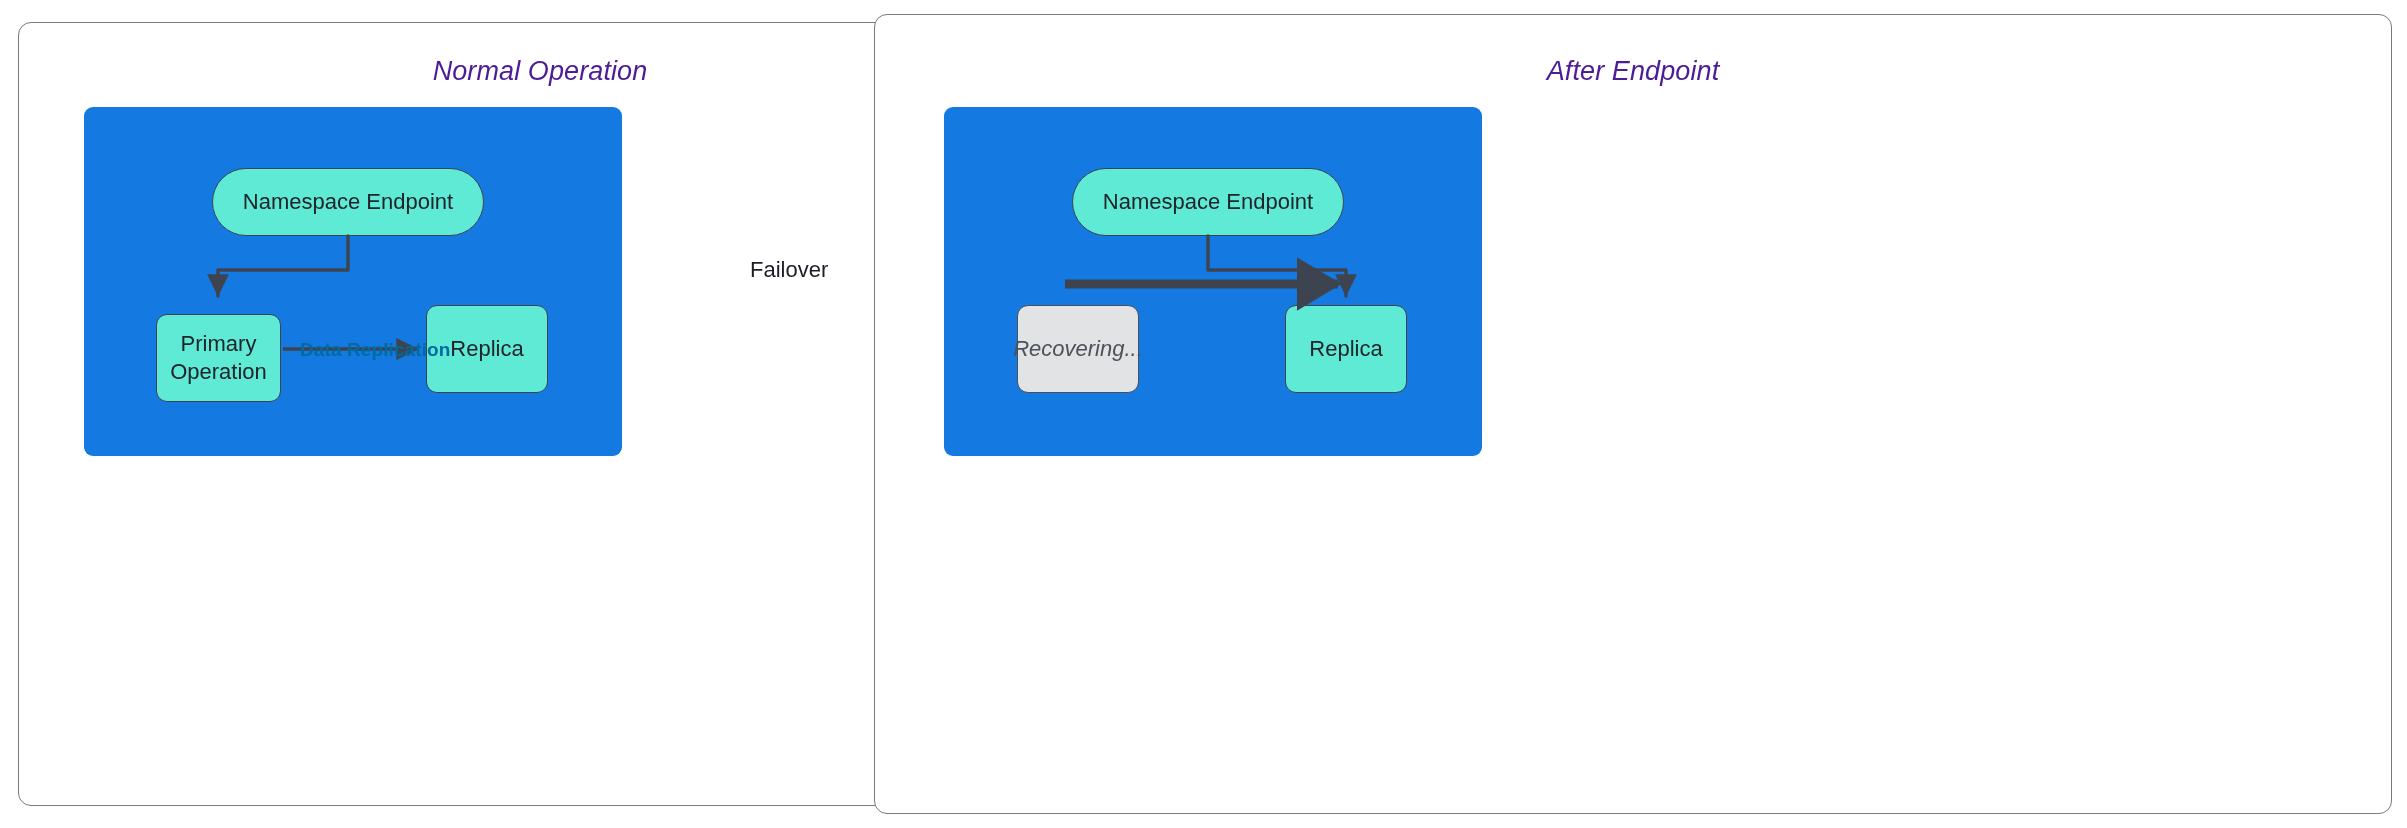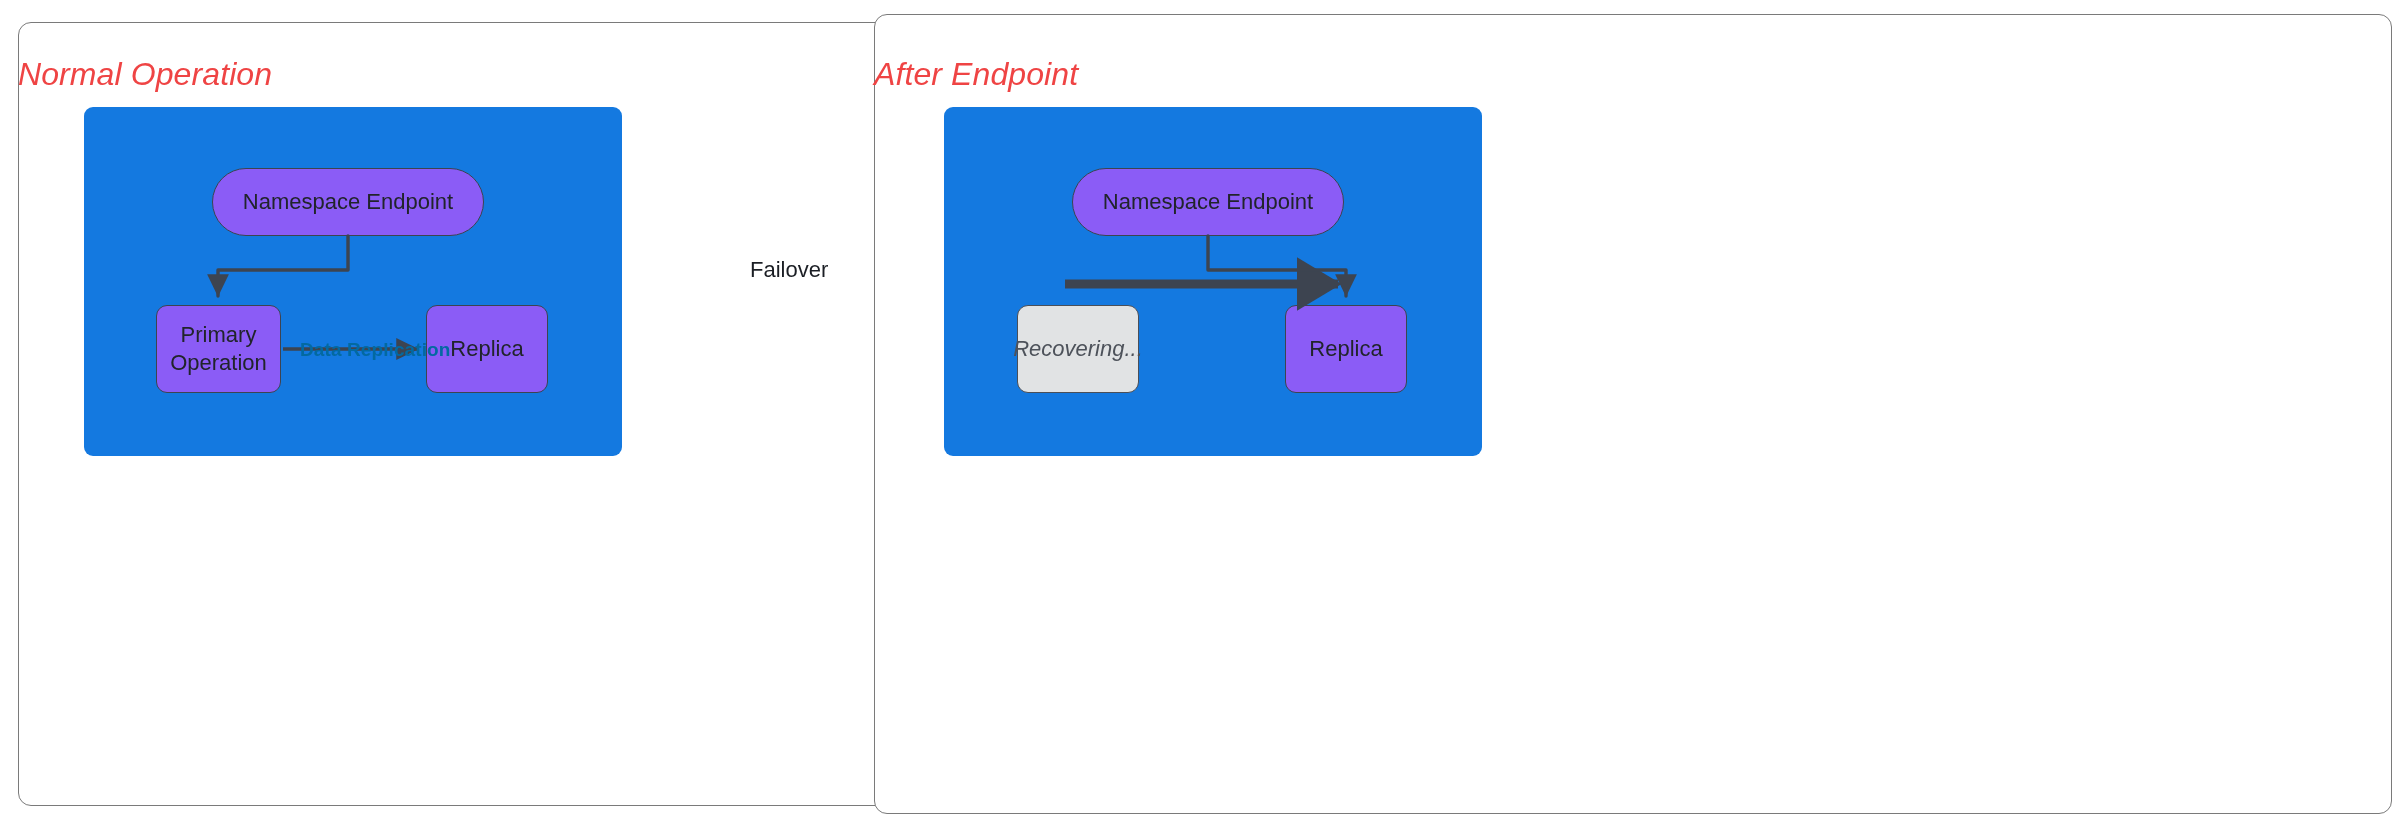--- a/index.html
+++ b/index.html
@@ -1,25 +1,25 @@
 <!DOCTYPE html>
 <html><head>
 <meta charset="utf-8">
 <style>
   html,body{margin:0;padding:0;background:#ffffff;}
   body{width:2407px;height:828px;position:relative;overflow:hidden;
        font-family:"Liberation Sans","DejaVu Sans",sans-serif;}
   #stage{position:absolute;left:0;top:0;width:2407px;height:828px;}
 
   .panel{position:absolute;background:#ffffff;border:1.6px solid #7a7a7a;border-radius:13px;box-sizing:border-box;}
-  .panel-title{position:absolute;width:100%;font-style:italic;font-size:32px;color:#ef4444;
+  .panel-title{position:absolute;width:100%;text-align:center;font-style:italic;font-size:27px;color:#4c1d95;
                letter-spacing:.1px;white-space:nowrap;}
   .bluebox{position:absolute;background:#1479e0;border-radius:9px;box-sizing:border-box;}
 
-  .node{position:absolute;box-sizing:border-box;background:#8b5cf6;border:1.9px solid #3d4450;
+  .node{position:absolute;box-sizing:border-box;background:#5eead4;border:1.9px solid #3d4450;
         border-radius:11px;display:flex;align-items:center;justify-content:center;text-align:center;
         font-size:22px;color:#21242b;line-height:1.28;}
   .node.pill{border-radius:999px;}
   .node.dim{background:#e1e3e4;border-color:#4a4f58;color:#4d525a;font-style:italic;}
 
   .svgwrap{position:absolute;left:0;top:0;width:2407px;height:828px;pointer-events:none;}
 
   .edge-label{position:absolute;white-space:nowrap;font-size:19px;font-weight:bold;color:#0369a1;
               letter-spacing:.1px;}
   .failover-label{position:absolute;white-space:nowrap;font-size:22px;color:#1b1e24;font-weight:normal;}
@@ -29,21 +29,21 @@
 
 <div id="stage">
 
   <div class="panel" style="left:18px;top:22px;width:1044px;height:784px;"></div>
   <div class="panel-title" style="left:18px;top:56px;width:1044px;">Normal Operation</div>
 
   <div class="bluebox" style="left:84px;top:107px;width:538px;height:349px;"></div>
 
   <div class="node pill" style="left:212px;top:168px;width:272px;height:68px;">Namespace Endpoint</div>
 
-  <div class="node" style="left:156px;top:305px;width:125px;height:88px;flex-direction:column;">
+  <div class="node" style="left:156px;top:314px;width:125px;height:88px;flex-direction:column;">
     <span>Primary</span>
     <span>Operation</span>
   </div>
 
   <div class="node" style="left:426px;top:305px;width:122px;height:88px;">Replica</div>
 
   <div class="panel" style="left:874px;top:14px;width:1518px;height:800px;"></div>
   <div class="panel-title" style="left:874px;top:56px;width:1518px;">After Endpoint</div>
 
   <div class="bluebox" style="left:944px;top:107px;width:538px;height:349px;"></div>

